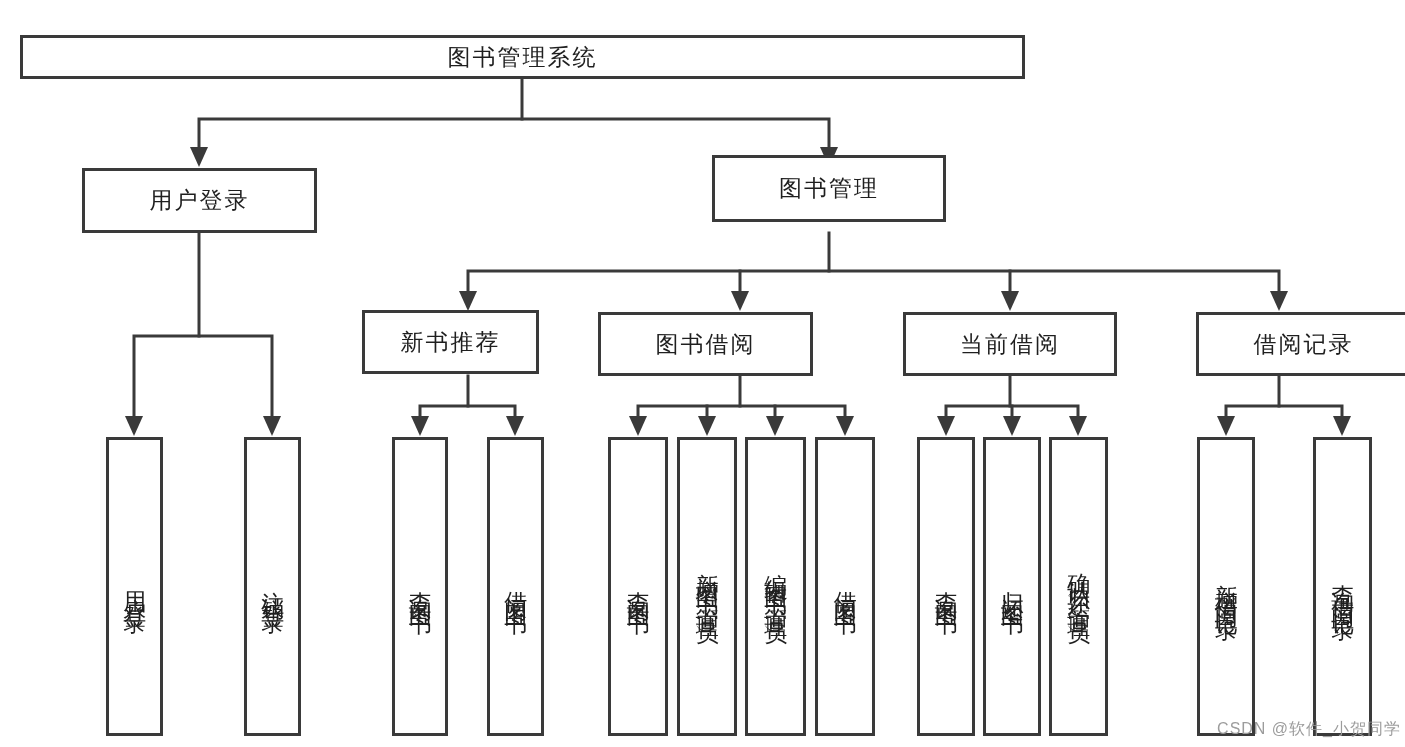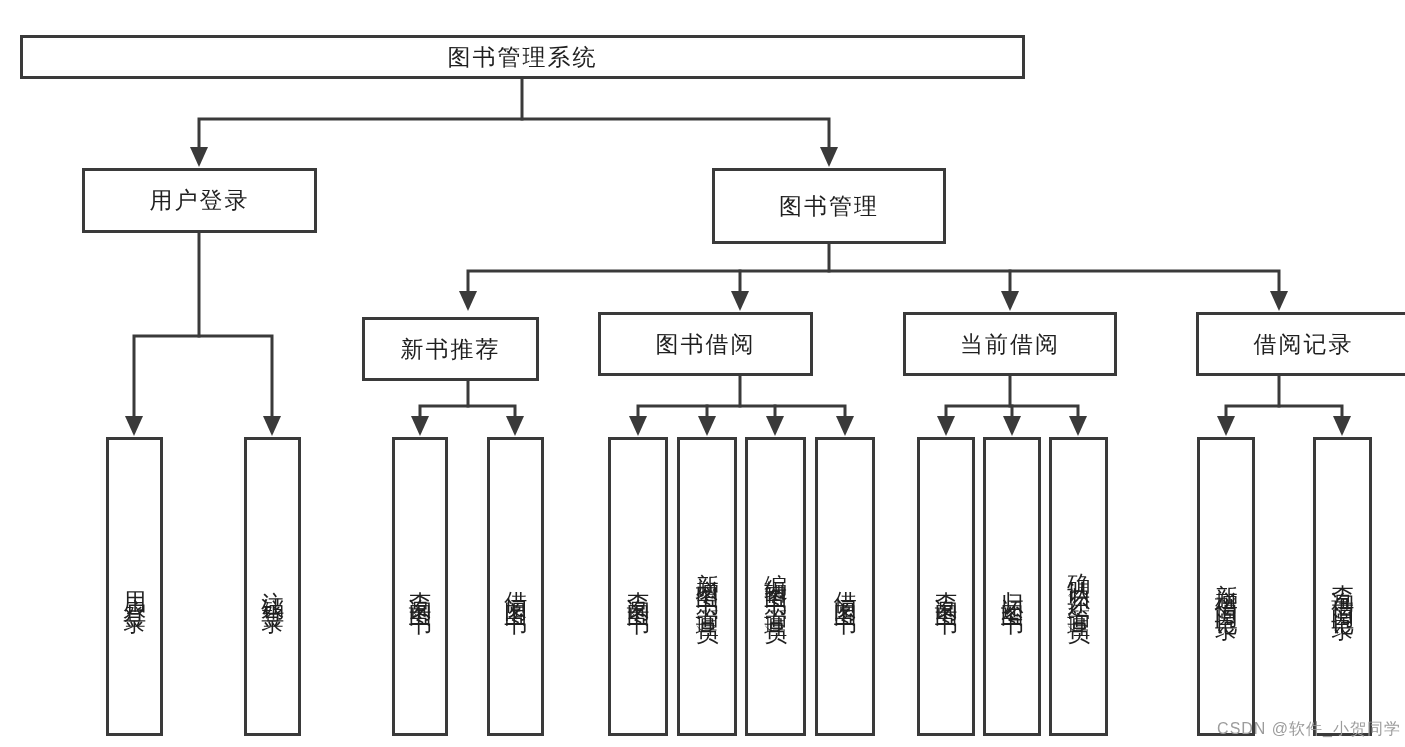--- a/index.html
+++ b/index.html
@@ -26,23 +26,23 @@
     text-orientation:mixed;
     font-size:23px;
     letter-spacing:7px;
     line-height:1.1;
     color:#1f1f1f;
   }
   
   .n-root{left:20px;top:0;width:1005px;height:44px;margin-top:35px;}
   
   .n-user-login{left:82px;top:168px;width:235px;height:65px;}
-  .n-book-mgmt{left:712px;top:168px;width:234px;height:76px;}
+  .n-book-mgmt{left:712px;top:155px;width:234px;height:67px;}
   
-  .n-new-books{left:362px;top:317px;width:177px;height:64px;}
+  .n-new-books{left:362px;top:310px;width:177px;height:64px;}
   .n-book-borrow{left:598px;top:312px;width:215px;height:64px;}
   .n-current-borrow{left:903px;top:312px;width:214px;height:64px;}
   .n-borrow-records{left:1172px;top:312px;width:215px;height:64px;margin-left:24px;}
   
   .leaf{top:437px;height:299px;}
   .n-ul-login{left:106px;width:57px;}
   .n-ul-logout{left:244px;width:57px;}
   .n-nb-query{left:392px;width:56px;}
   .n-nb-borrow{left:487px;width:57px;}
   .n-bb-query{left:608px;width:60px;}

